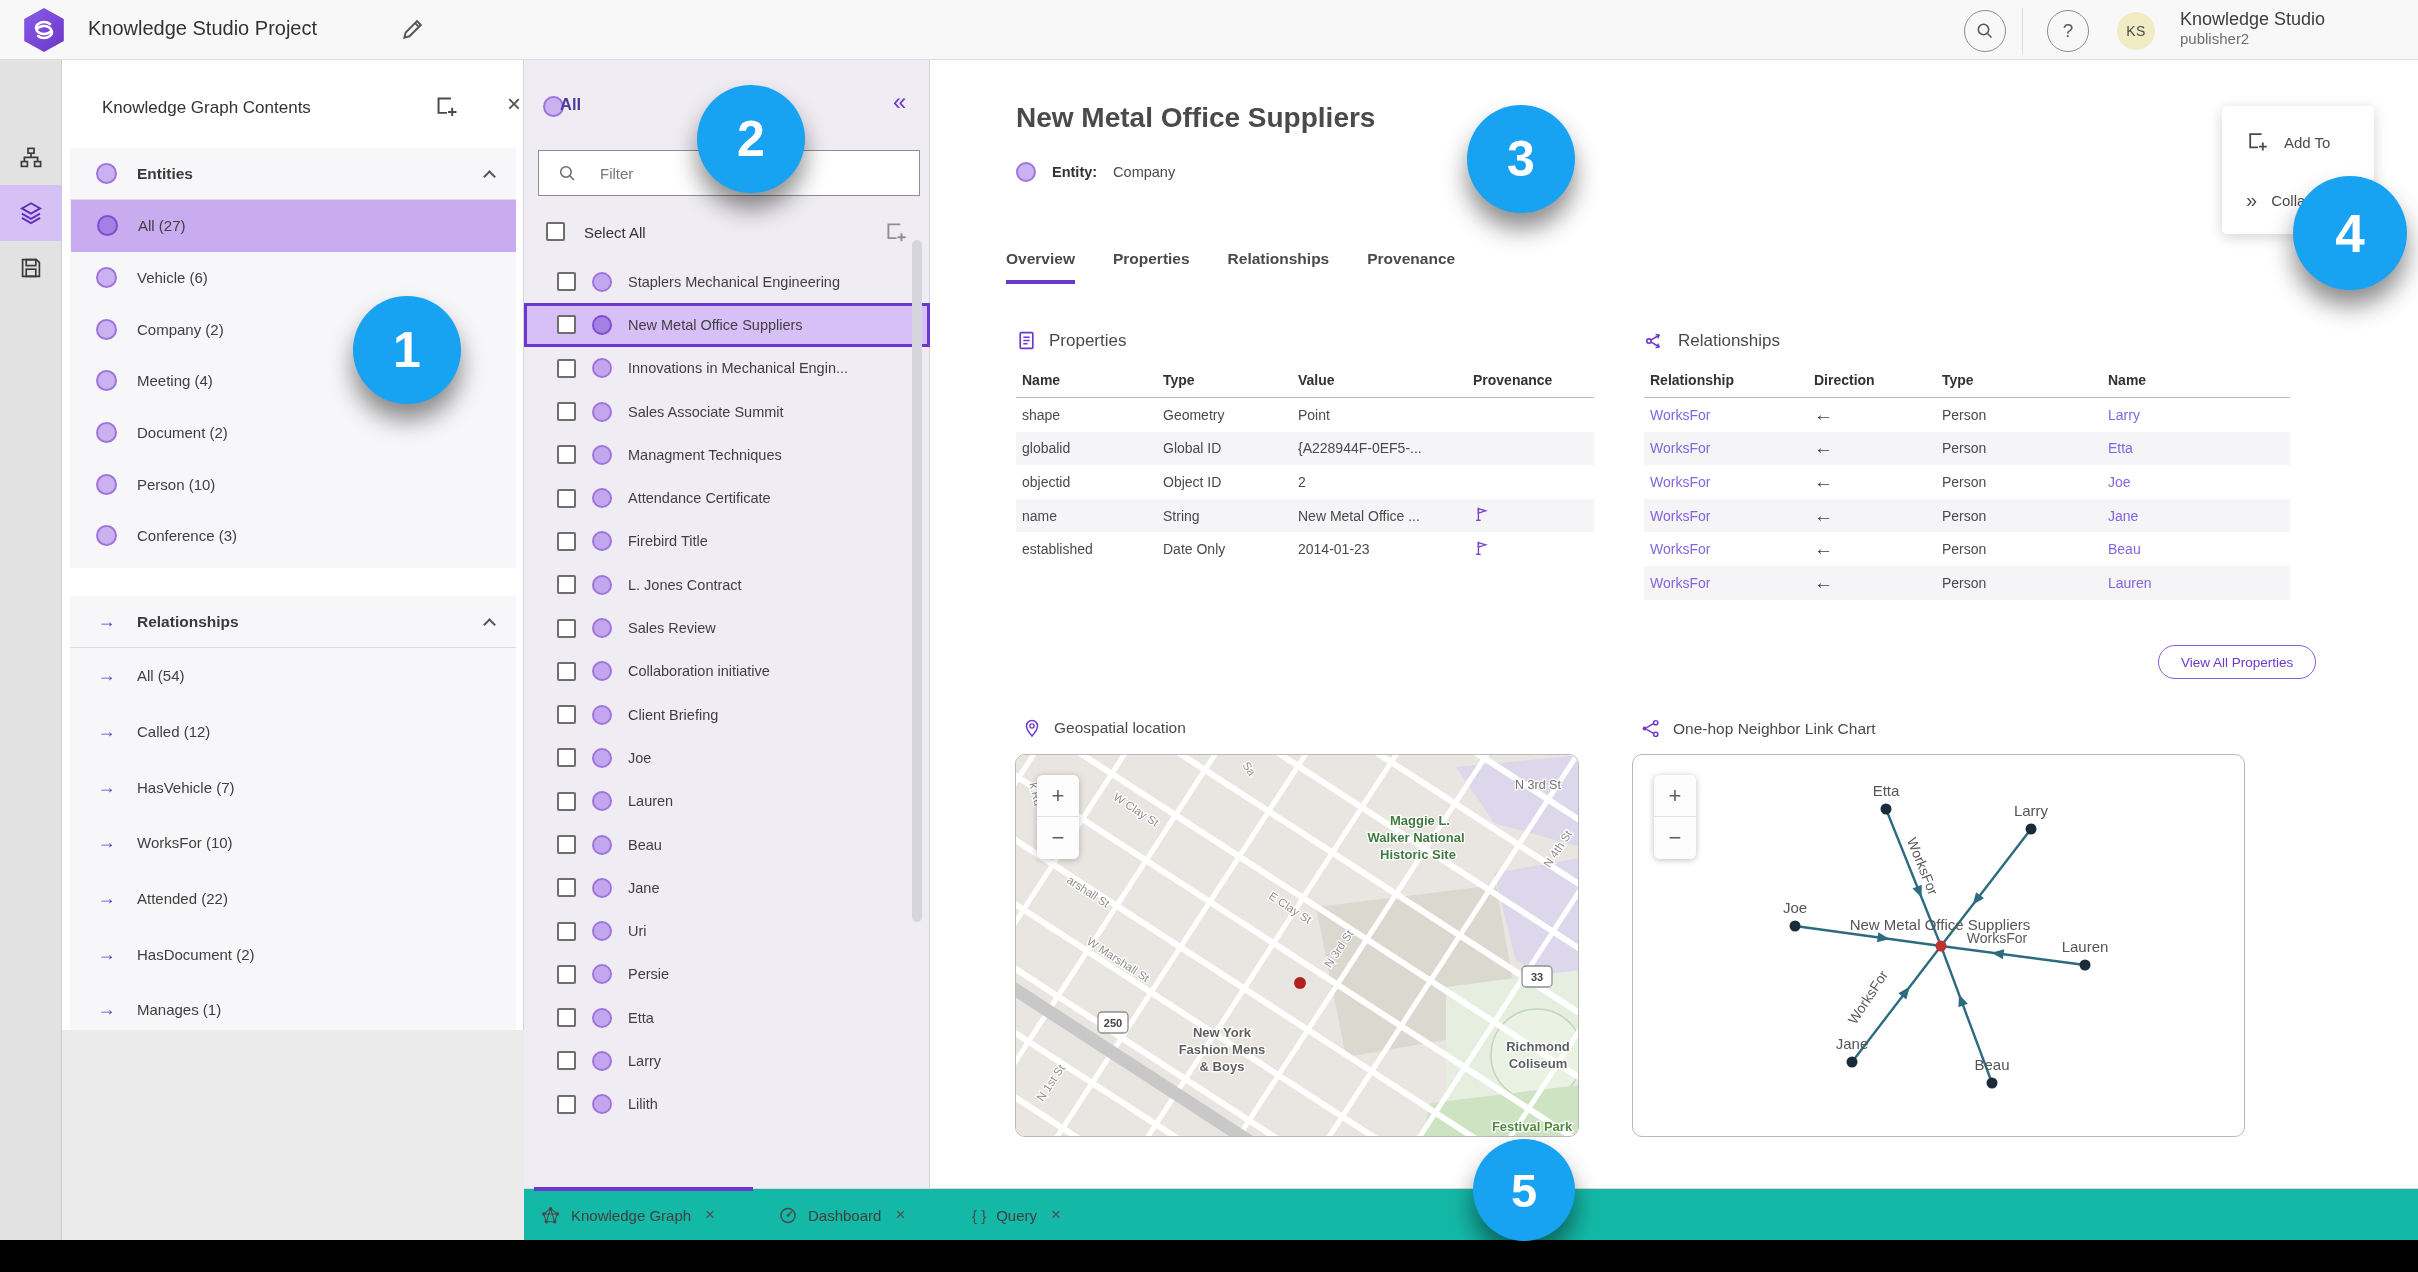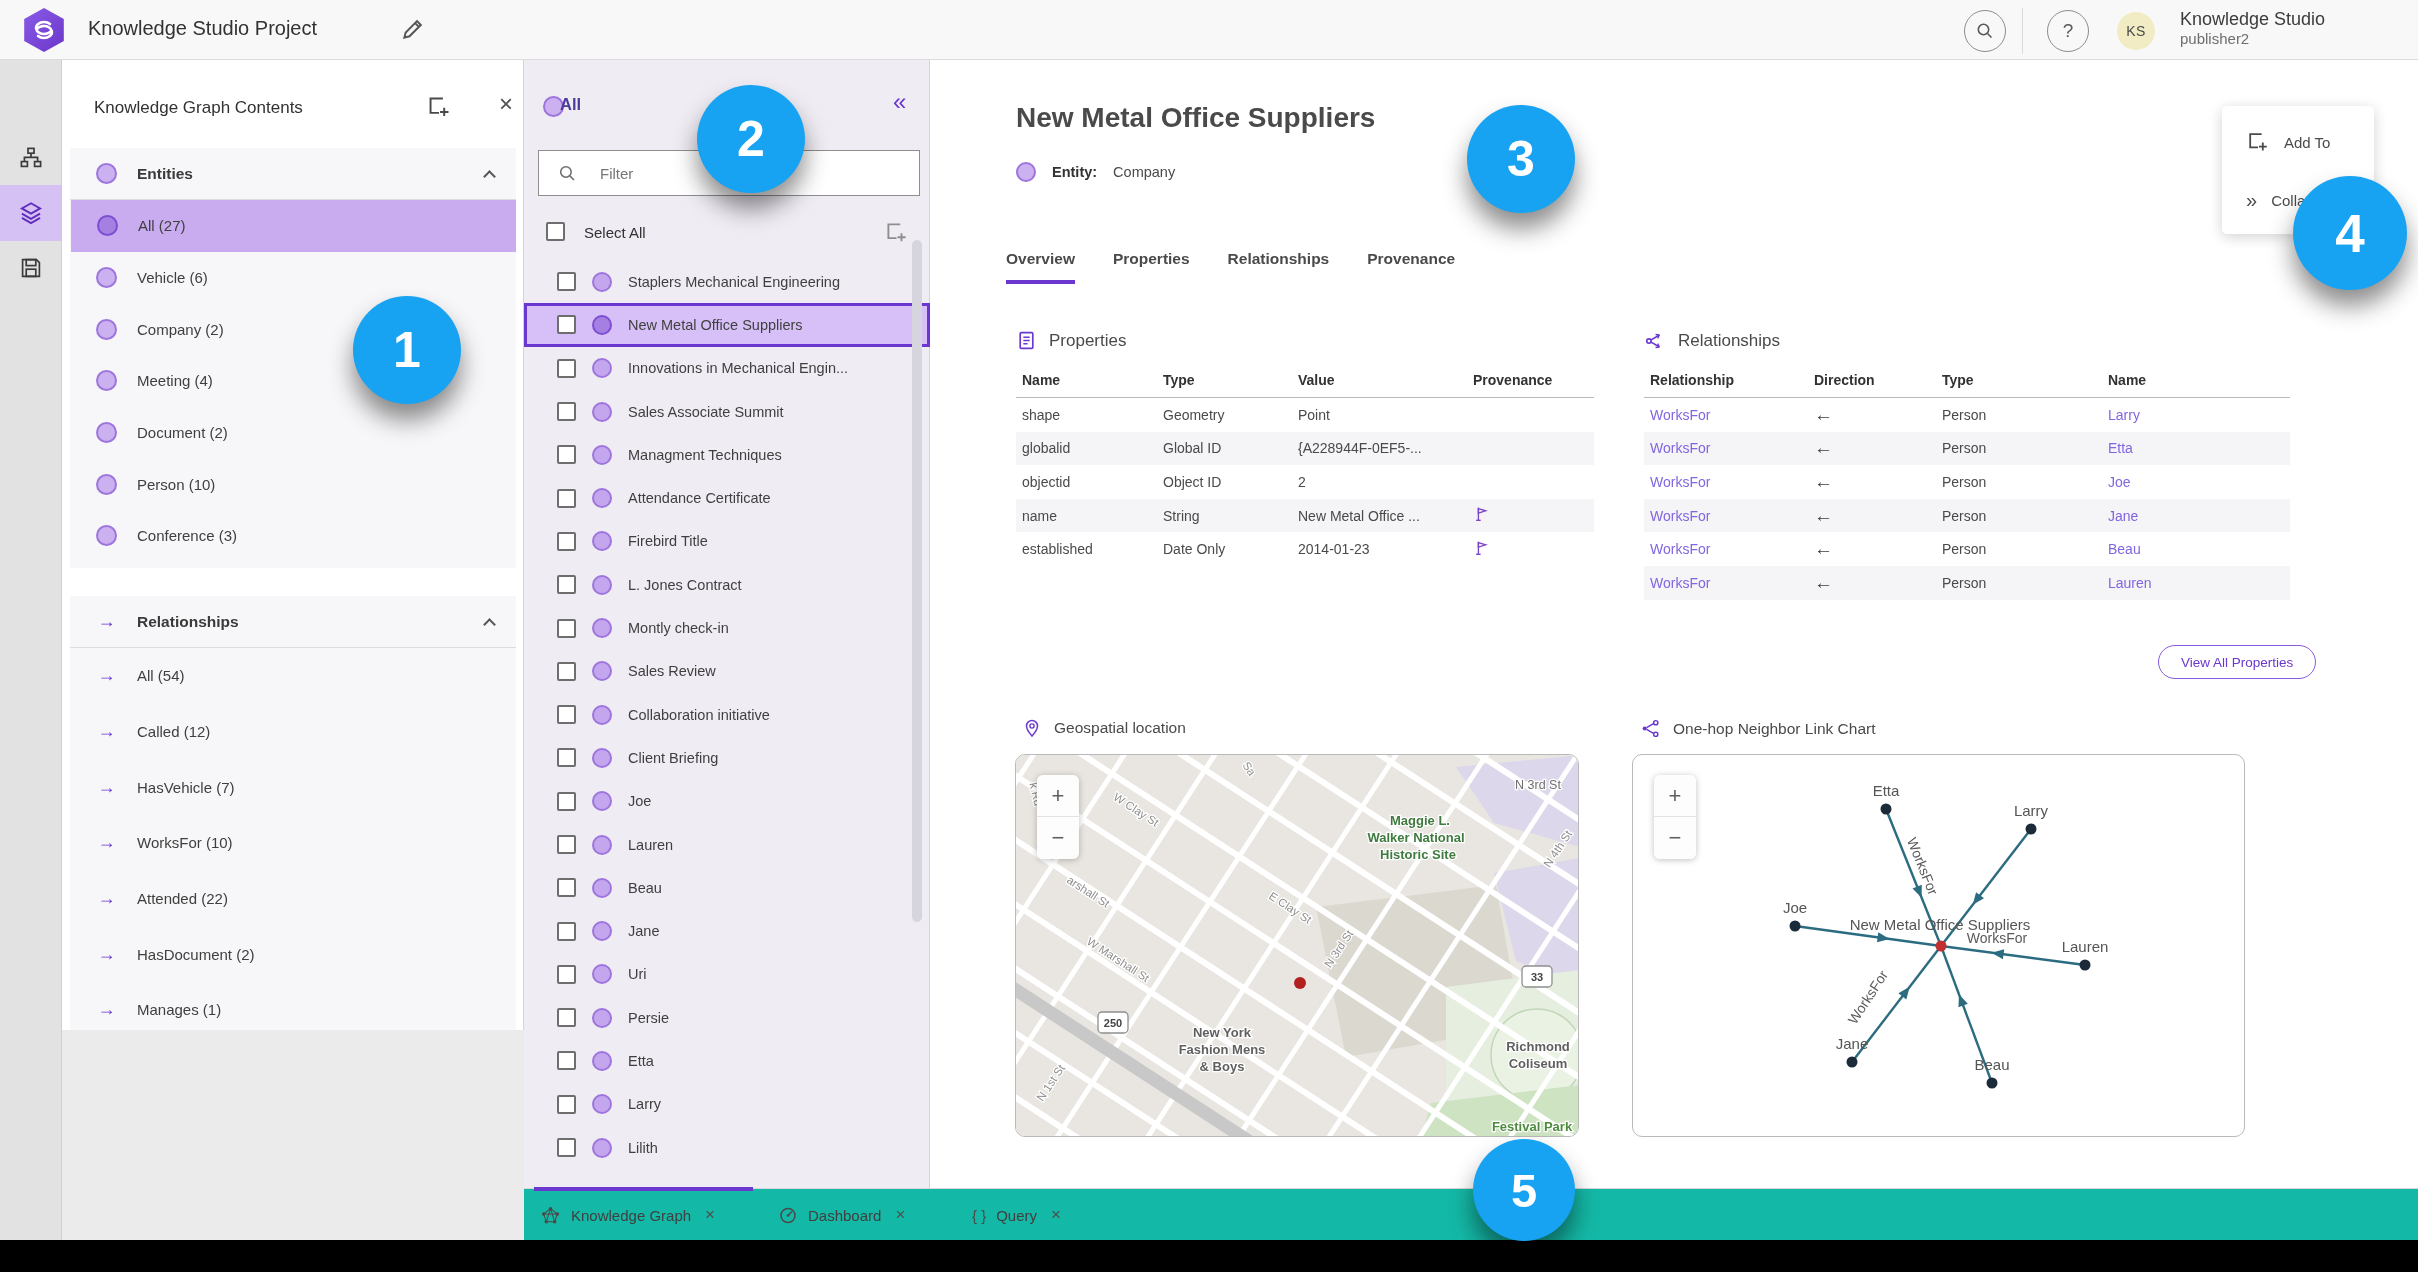--- a/index.html
+++ b/index.html
@@ -21,21 +21,21 @@
 
   
   .rail { position:absolute; left:0; top:60px; width:62px; height:1180px; background:#e2e2e2; border-right:1px solid #d0d0d0; }
   .rail-btn { position:absolute; left:0; width:62px; height:56px; display:flex; align-items:center; justify-content:center; }
   .rail-btn.sel { background:#d6c1f4; }
   .rail-expand { position:absolute; left:0; top:1182px; width:62px; height:48px; display:flex; align-items:center; justify-content:center; color:#5f5f5f; font-size:24px; }
 
   
   .contents-base { position:absolute; left:62px; top:60px; width:462px; height:1180px; background:#ebebeb; }
   .contents-panel { position:absolute; left:0; top:0; width:462px; height:970px; background:#ffffff; border-right:1px solid #d6d6d6; }
-  .cp-header { position:absolute; left:8px; top:0; width:100%; height:88px; }
+  .cp-header { position:absolute; left:16px; top:0; width:100%; height:88px; }
   .cp-title { position:absolute; left:24px; top:38px; font-size:17px; color:#323232; }
   .cp-add { position:absolute; left:356px; top:34px; width:28px; height:28px; }
   .cp-close { position:absolute; left:422px; top:30px; width:28px; height:28px; font-size:24px; color:#4f4f4f; text-align:center; line-height:28px; }
   .section { position:absolute; left:8px; width:446px; background:#f7f6f8; }
   .section-head { position:relative; height:52px; display:flex; align-items:center; border-bottom:1px solid #ddd; }
   .section-head .lbl { font-size:15.5px; font-weight:bold; color:#3a3a3a; }
   .chev-up { position:absolute; right:22px; top:24px; width:9px; height:9px; border-top:2px solid #555; border-right:2px solid #555; transform:rotate(-45deg); }
   .ent-circle { width:21px; height:21px; border-radius:50%; background:#cbb1f0; border:2px solid #9d75dd; flex:none; }
   .ent-circle.dark { background:#a580e2; border-color:#7e4ed2; }
   .rel-arrow { color:#6b38cf; font-size:18px; flex:none; width:21px; text-align:center; }
@@ -312,25 +312,20 @@
       </div>
       <div class="lp-item">
         <span class="cb"></span>
         <span class="circ"></span>
         <span>Firebird Title</span>
       </div>
       <div class="lp-item">
         <span class="cb"></span>
         <span class="circ"></span>
         <span>L. Jones Contract</span>
-      </div>
-      <div class="lp-item">
-        <span class="cb"></span>
-        <span class="circ"></span>
-        <span>Montly check-in</span>
       </div>
       <div class="lp-item">
         <span class="cb"></span>
         <span class="circ"></span>
         <span>Sales Review</span>
       </div>
       <div class="lp-item">
         <span class="cb"></span>
         <span class="circ"></span>
         <span>Collaboration initiative</span>

